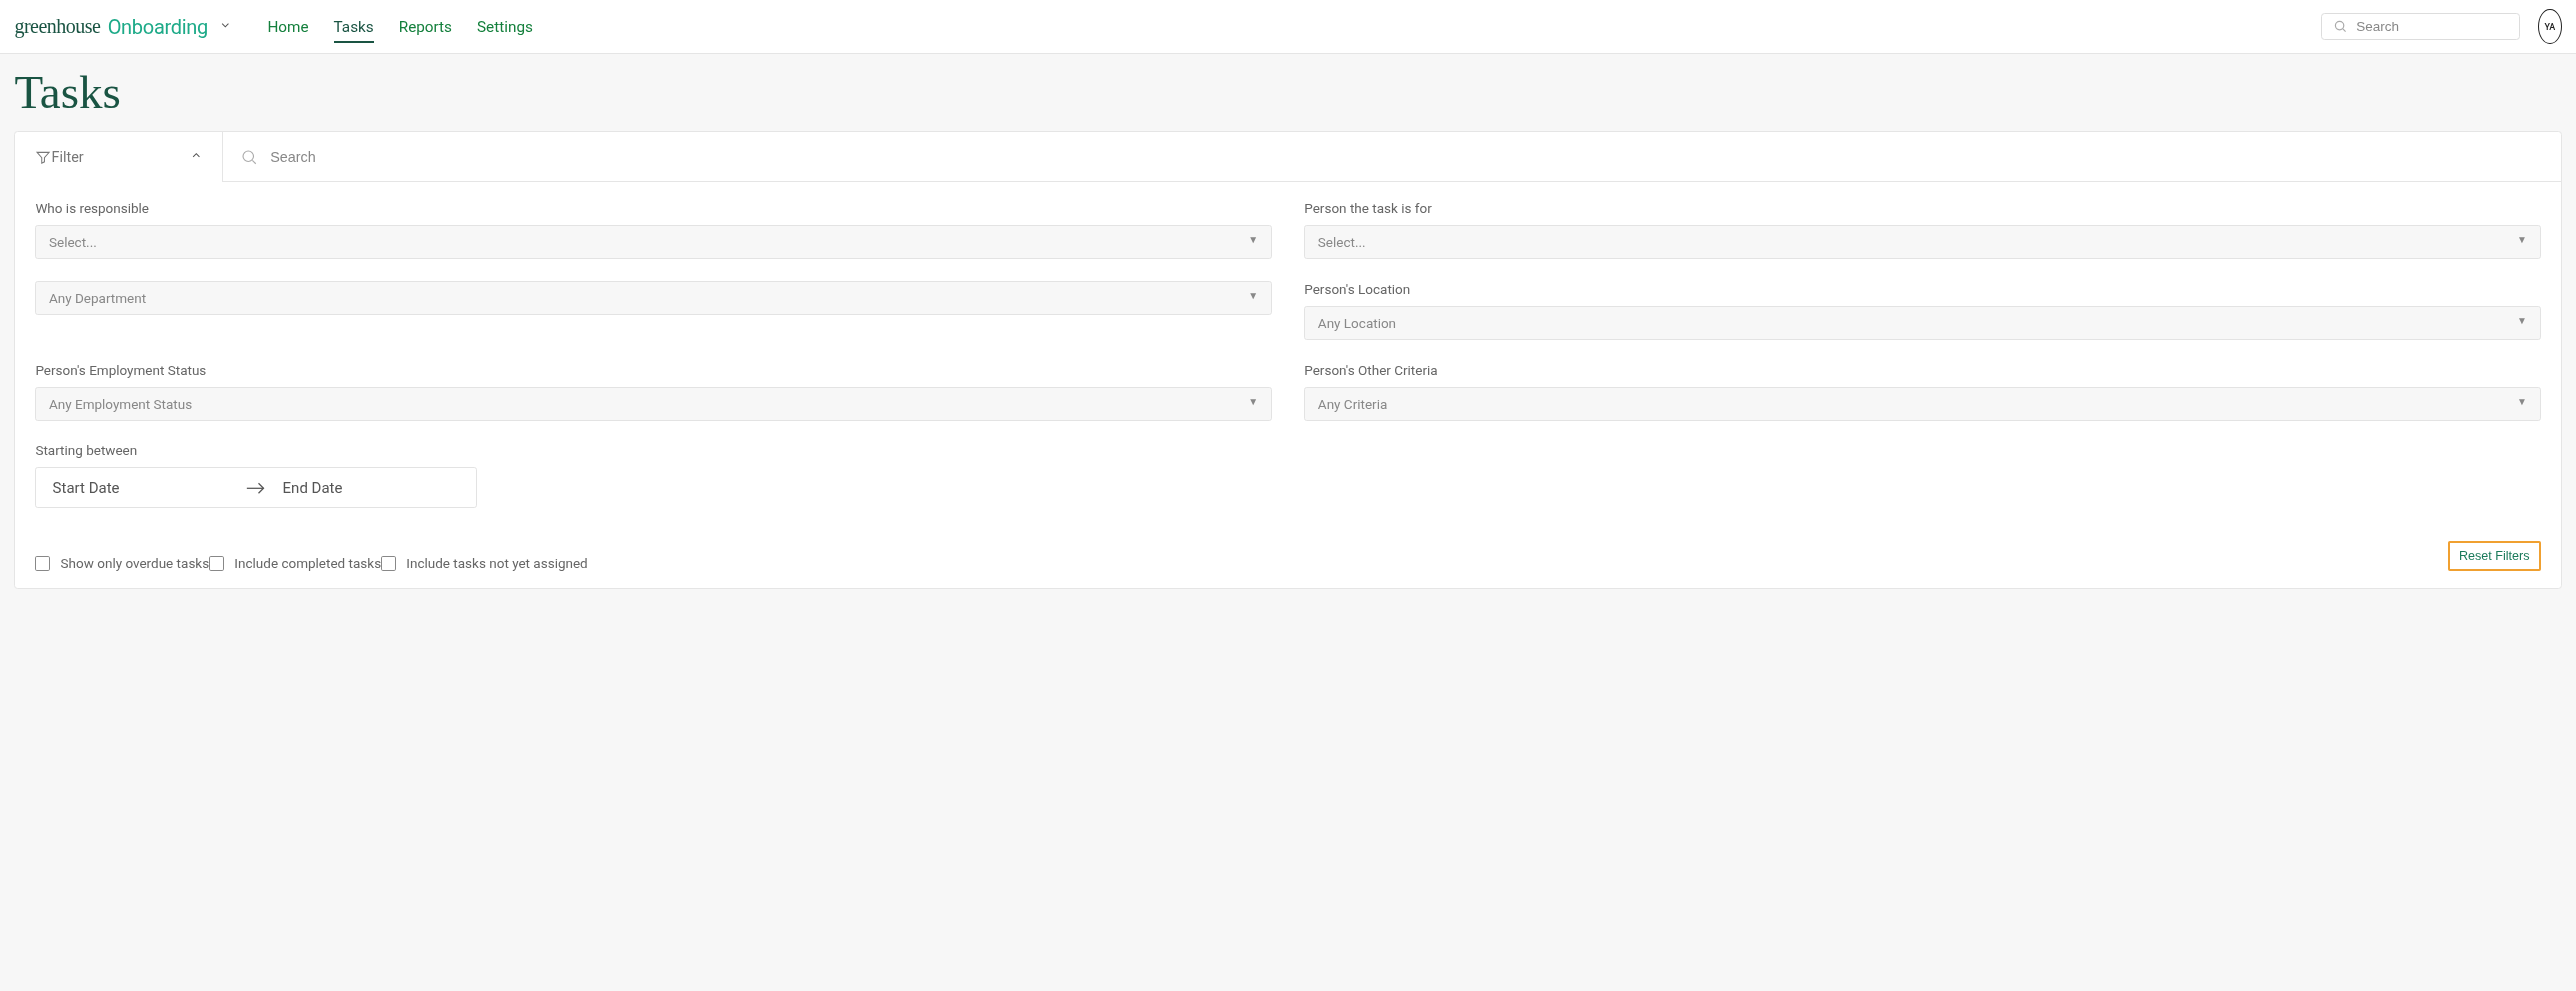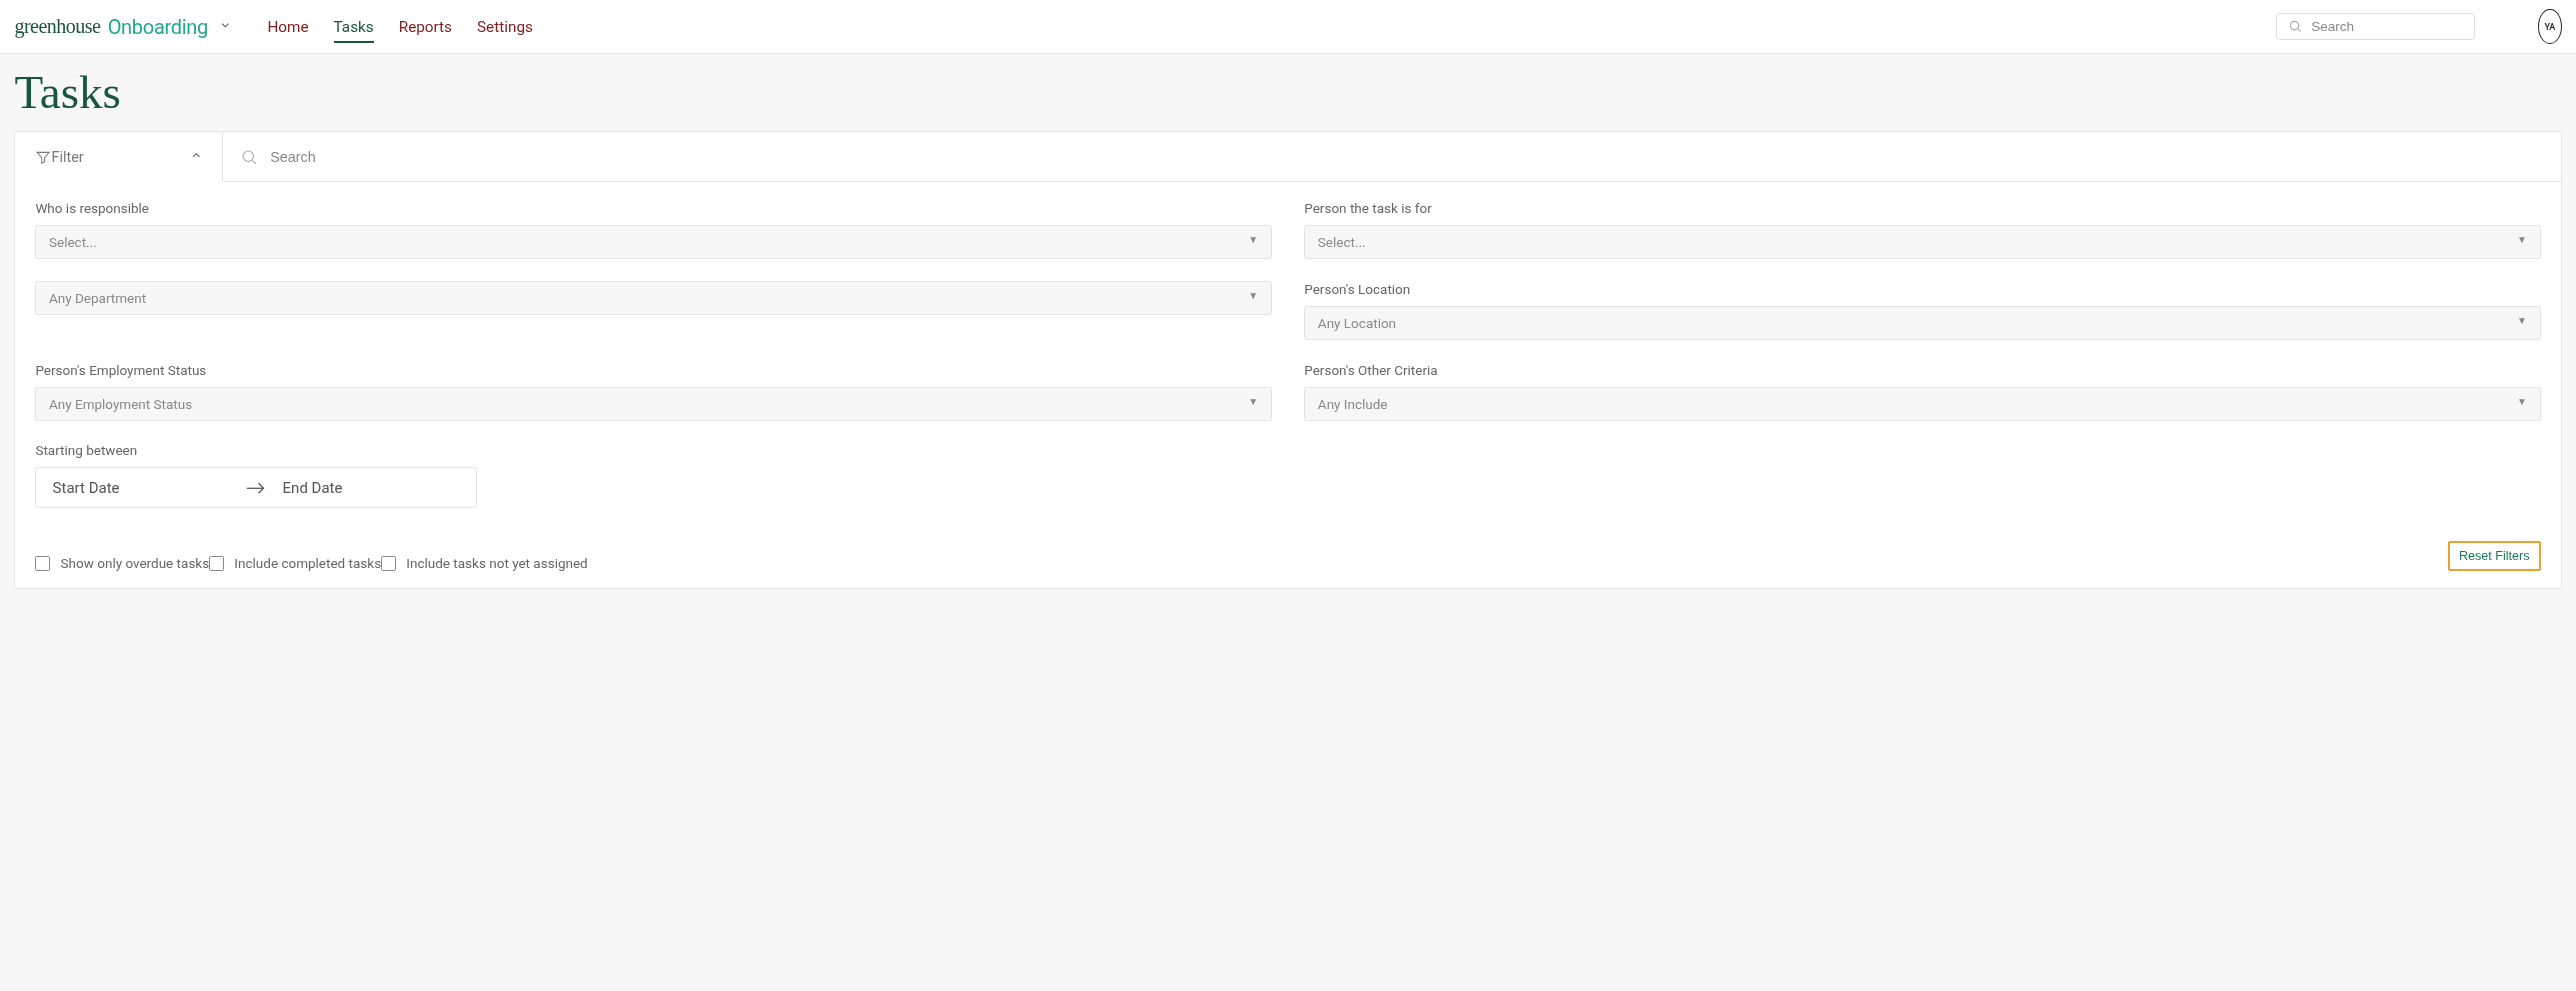--- a/index.html
+++ b/index.html
@@ -45,21 +45,21 @@
       margin-left: 3.6px;
     }
     .nav {
       display: flex;
       gap: 25px;
       align-items: center;
       flex: 1;
     }
     .nav-item {
       font-size: 15.3px;
-      color: #7f1d1d;
+      color: #15803d;
       cursor: pointer;
       padding: 16.2px 0;
       position: relative;
     }
     .nav-item.active {
       font-weight: 400;
       color: #1a5443;
     }
     .nav-item.active::after {
       content: '';
@@ -106,21 +106,20 @@
       height: 35px;
       border: 1.4px solid #222;
       border-radius: 50%;
       display: flex;
       align-items: center;
       justify-content: center;
       font-size: 9px;
       font-weight: 500;
       color: #222;
       cursor: pointer;
-      margin-left: 45px;
     }
     
     
     .page {
       padding: 10.8px 14.4px 18px;
     }
     .page-title {
       font-family: Georgia, "Times New Roman", serif;
       font-size: 47px;
       color: #1a5443;
@@ -371,21 +370,21 @@
           <label>Person's Employment Status</label>
           <div class="select-box">
             <span>Any Employment Status</span>
             <span class="caret">▼</span>
           </div>
         </div>
 
         <div class="filter-field">
           <label>Person's Other Criteria</label>
           <div class="select-box">
-            <span>Any Include</span>
+            <span>Any Criteria</span>
             <span class="caret">▼</span>
           </div>
         </div>
       </div>
 
       <div class="filter-field date-range-field">
         <label>Starting between</label>
         <div class="date-range">
           <span class="date-slot">Start Date</span>
           <span class="arrow">

